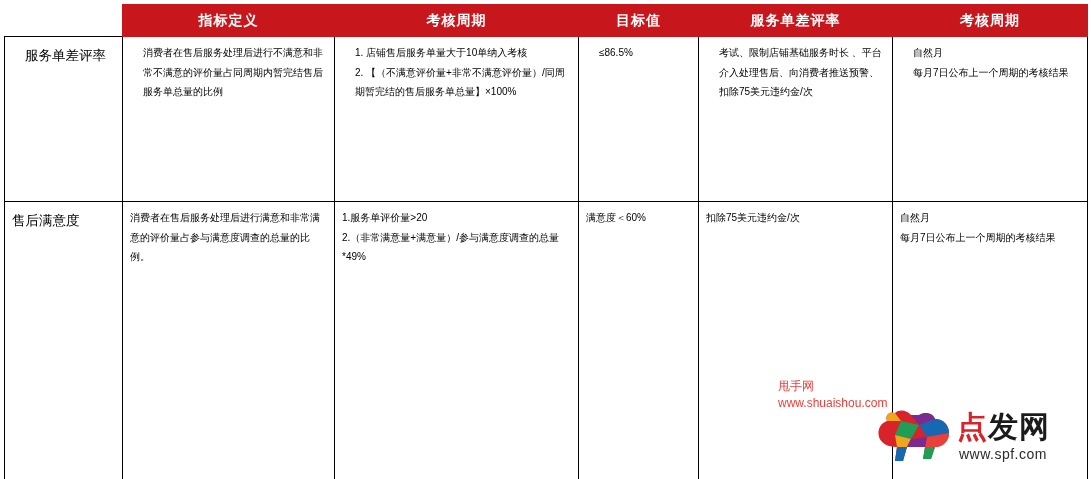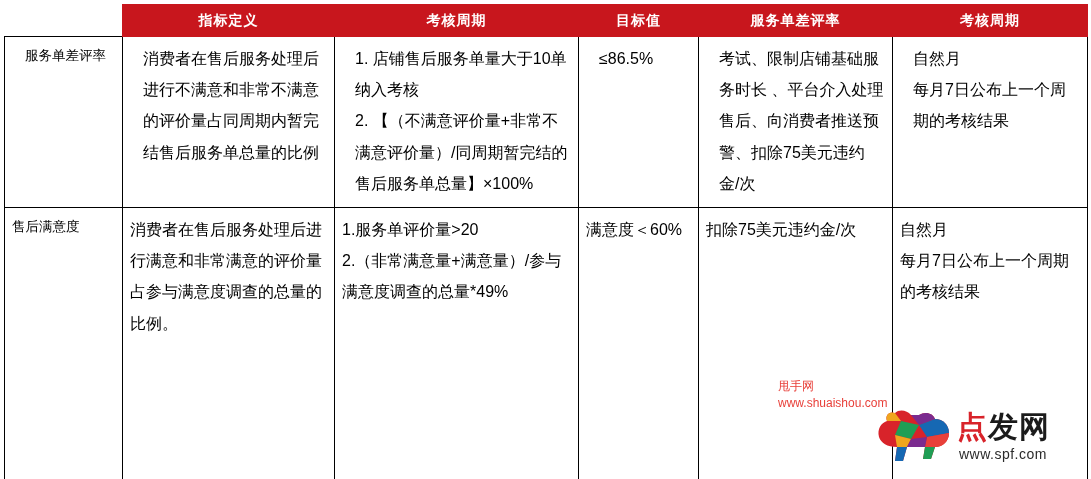--- a/index.html
+++ b/index.html
@@ -45,21 +45,21 @@
     border: 1px solid #c8161d;
     letter-spacing: 1px;
   }
   thead th.blank {
     background: #ffffff;
     border: none;
   }
   tbody td {
     border: 1px solid #000000;
     vertical-align: top;
-    font-size: 16px;
+    font-size: 10px;
     line-height: 1.95;
     padding: 6px 7px 8px 7px;
     color: #000;
   }
   tbody td.label {
     font-size: 13.5px;
   }
   tr.r1 td { height: 150px; padding-left: 20px; }
   tr.r2 td { height: 280px; }
   .cellline { display: block; }

